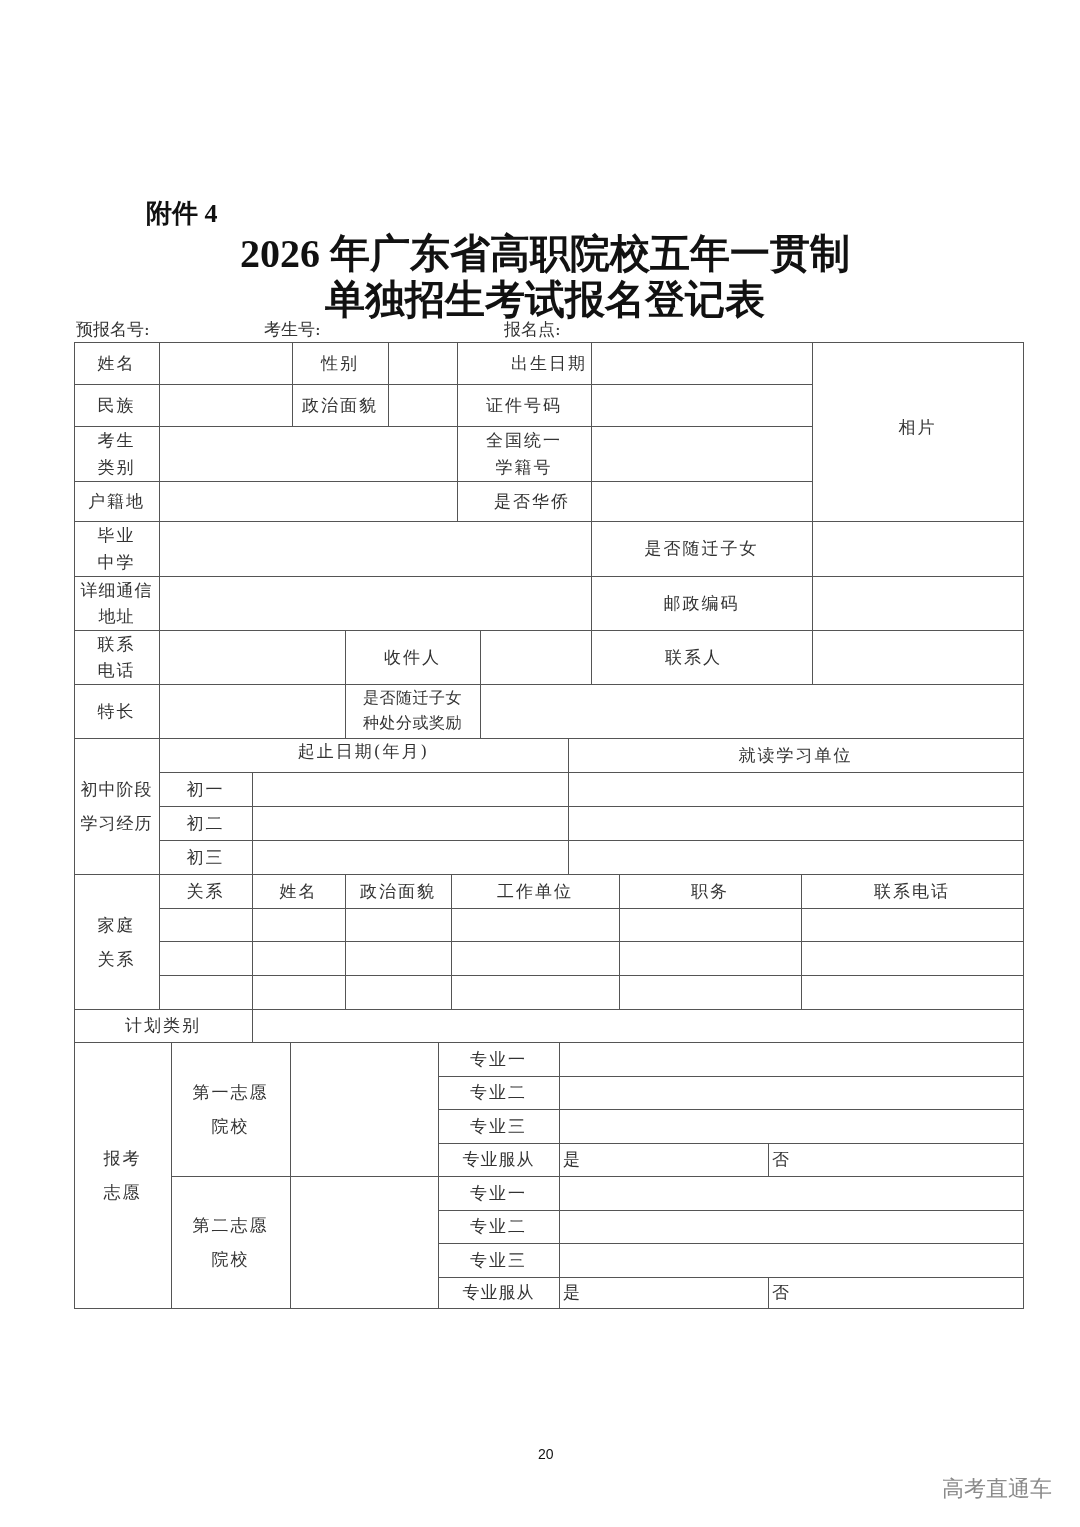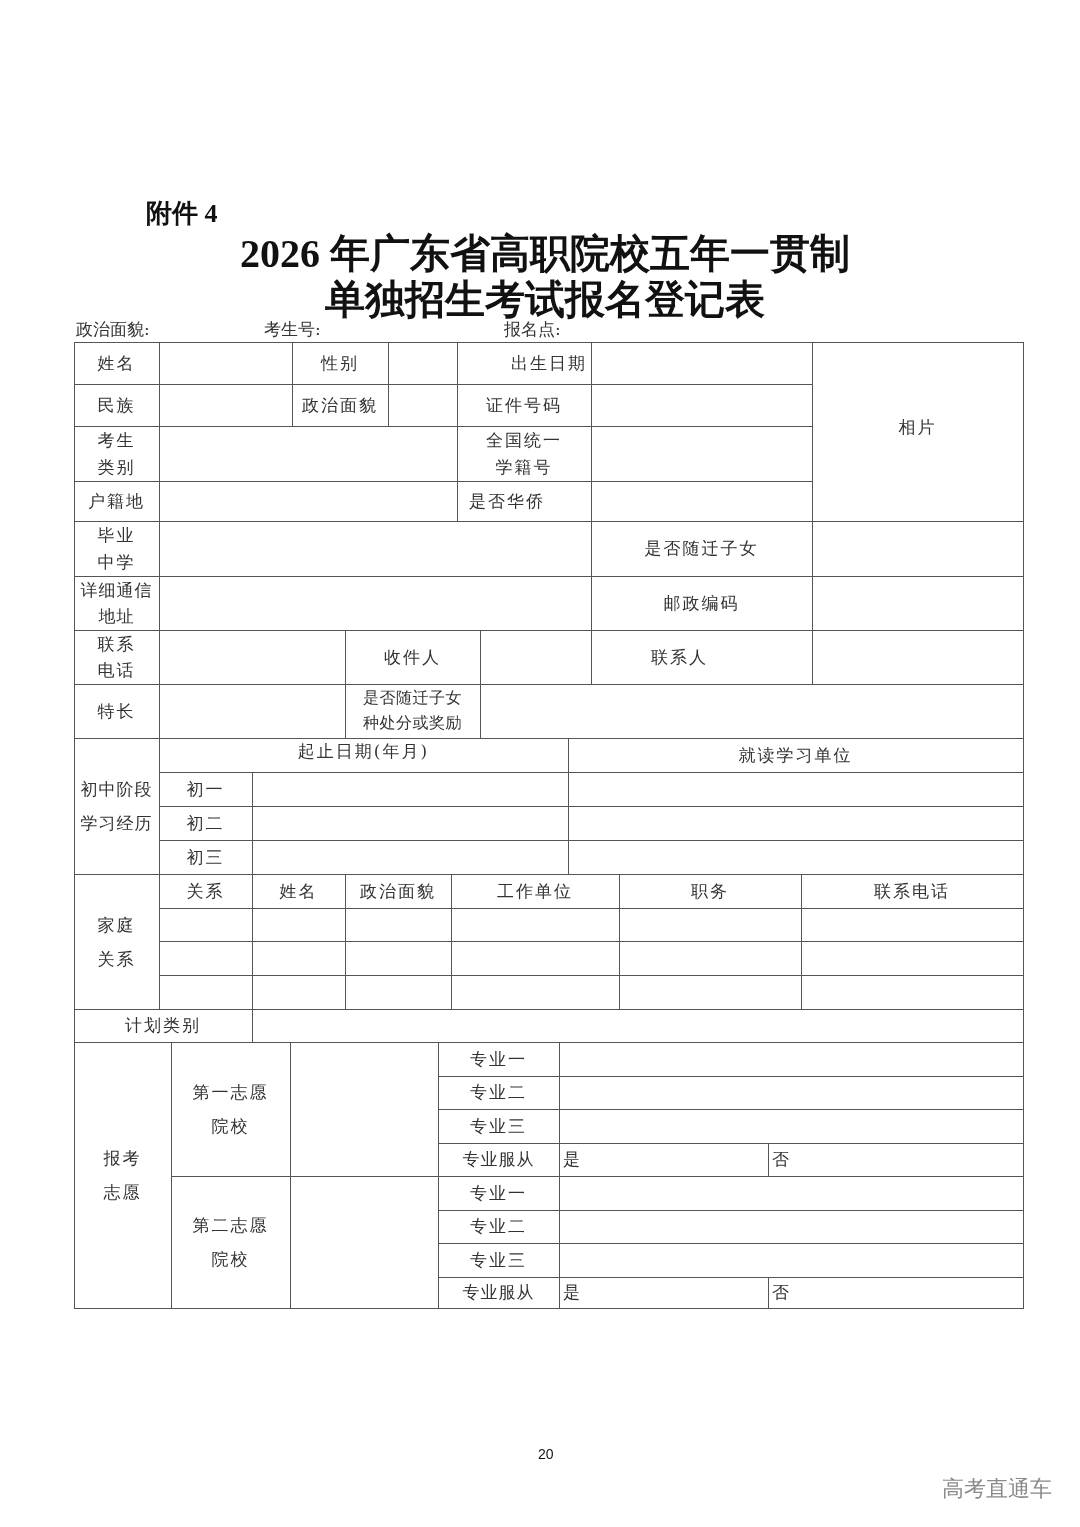--- a/index.html
+++ b/index.html
@@ -19,21 +19,21 @@
   .left { justify-content:flex-start; padding-left:4px; }
   .pagenum { left:538px; top:1446px; font-size:14px; font-family:"Liberation Sans","DejaVu Sans",sans-serif; color:#111; }
   .watermark { left:942px; top:1474px; font-size:22px; font-family:"DejaVu Sans","Liberation Sans",sans-serif; color:#8a8a8a; }
 </style>
 </head>
 <body>
 
 <div class="abs attach">附件 4</div>
 <div class="abs title t1">2026 年广东省高职院校五年一贯制</div>
 <div class="abs title t2">单独招生考试报名登记表</div>
-<div class="abs meta" style="left:76px">政治面貌:</div>
+<div class="abs meta" style="left:76px">预报名号:</div>
 <div class="abs meta" style="left:264px">考生号:</div>
 <div class="abs meta" style="left:504px">报名点:</div>
 
 <div>
 
   <div class="ln h" style="left:74px;top:342px;width:950px"></div>
   <div class="ln h" style="left:74px;top:1308px;width:950px"></div>
   <div class="ln v" style="left:74px;top:342px;height:967px"></div>
   <div class="ln v" style="left:1023px;top:342px;height:967px"></div>
 
@@ -110,41 +110,41 @@
 
 <div class="cell" style="left:74px;top:426px;width:85px;height:55px;white-space:pre-line">考生
 类别</div>
 <div class="cell" style="left:159px;top:426px;width:298px;height:55px"></div>
 <div class="cell" style="left:457px;top:426px;width:134px;height:55px;white-space:pre-line">全国统一
 学籍号</div>
 <div class="cell" style="left:591px;top:426px;width:221px;height:55px"></div>
 
 <div class="cell" style="left:74px;top:481px;width:85px;height:40px">户籍地</div>
 <div class="cell" style="left:159px;top:481px;width:298px;height:40px"></div>
-<div class="cell" style="left:440px;top:481px;width:134px;height:40px">是否华侨</div>
+<div class="cell" style="left:465px;top:481px;width:134px;height:40px">是否华侨</div>
 <div class="cell" style="left:591px;top:481px;width:221px;height:40px"></div>
 
 <div class="cell" style="left:74px;top:521px;width:85px;height:55px;white-space:pre-line">毕业
 中学</div>
 <div class="cell" style="left:159px;top:521px;width:432px;height:55px"></div>
 <div class="cell" style="left:591px;top:521px;width:221px;height:55px">是否随迁子女</div>
 <div class="cell" style="left:812px;top:521px;width:211px;height:55px"></div>
 
 <div class="cell" style="left:74px;top:576px;width:85px;height:54px;white-space:pre-line;letter-spacing:1px">详细通信
 地址</div>
 <div class="cell" style="left:159px;top:576px;width:432px;height:54px"></div>
 <div class="cell" style="left:591px;top:576px;width:221px;height:54px">邮政编码</div>
 <div class="cell" style="left:812px;top:576px;width:211px;height:54px"></div>
 
 <div class="cell" style="left:74px;top:630px;width:85px;height:54px;white-space:pre-line">联系
 电话</div>
 <div class="cell" style="left:159px;top:630px;width:186px;height:54px"></div>
 <div class="cell" style="left:345px;top:630px;width:135px;height:54px">收件人</div>
 <div class="cell" style="left:480px;top:630px;width:111px;height:54px"></div>
-<div class="cell" style="left:569px;top:630px;width:221px;height:54px">联系人</div>
+<div class="cell" style="left:583px;top:630px;width:221px;height:54px">联系人</div>
 <div class="cell" style="left:812px;top:630px;width:211px;height:54px"></div>
 
 <div class="cell" style="left:74px;top:684px;width:85px;height:54px">特长</div>
 <div class="cell" style="left:159px;top:684px;width:186px;height:54px"></div>
 <div class="cell" style="left:345px;top:684px;width:135px;height:54px;white-space:pre-line;letter-spacing:0.5px;font-size:16px">是否随迁子女
 种处分或奖励</div>
 <div class="cell" style="left:480px;top:684px;width:543px;height:54px"></div>
 
 <div class="cell" style="left:74px;top:738px;width:85px;height:136px;white-space:pre-line;line-height:2;letter-spacing:1px">初中阶段
 学习经历</div>

